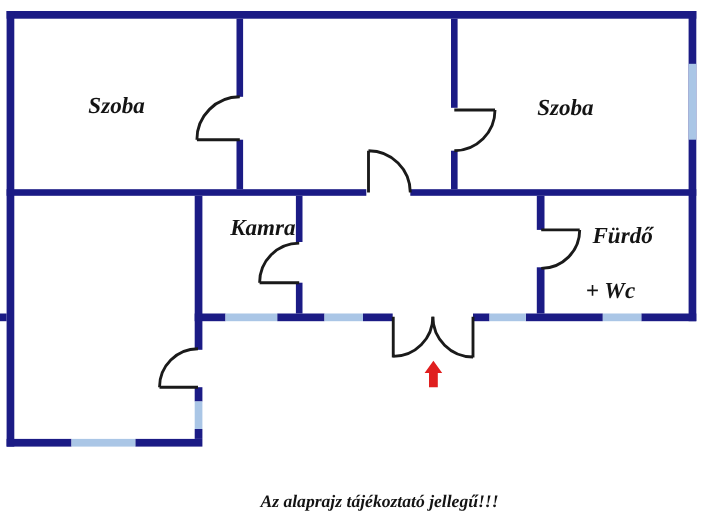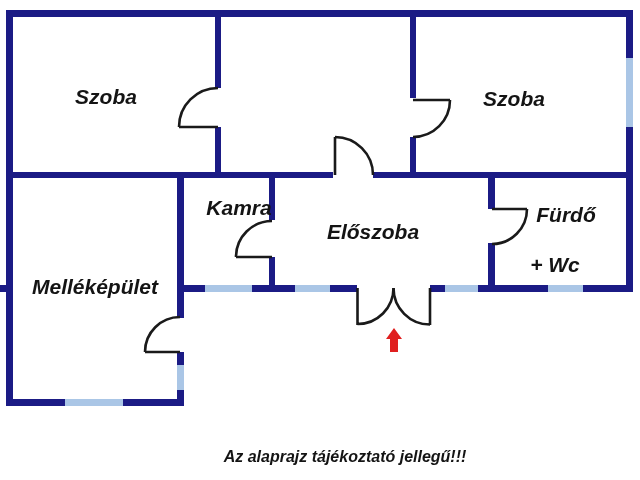--- a/index.html
+++ b/index.html
@@ -1,20 +1,20 @@
 <!DOCTYPE html>
 <html style="--wall: #1b1b85; --window: #aac6e6; --door-line: #1a1a1a; --arrow: #e01f1f; --label: #141414; --background: #ffffff;"><head>
 <meta charset="utf-8">
 <style>
   html, body { margin: 0; padding: 0; background: var(--background, #fff); }
   .stage {
     position: relative;
     width: 640px; height: 480px;
     background: var(--background, #fff);
-    font-family: Liberation Sans, sans-serif;
+    font-family: Liberation Serif, serif;
     overflow: hidden;
   }
   .plan-svg { position: absolute; left: 0; top: 0; }
   .wall { fill: var(--wall, #1b1b85); }
   .win  { fill: var(--window, #aac6e6); }
   .door { stroke: var(--door-line, #1a1a1a); stroke-width: 2.6; fill: none; }
   .arrowhead { fill: var(--arrow, #e01f1f); }
   .room-label, .caption {
     position: absolute;
     transform: translate(-50%, -50%);
@@ -91,19 +91,17 @@
       <path class="door" d="M357.5 288 L357.5 325 M357.5 324 A36 36 0 0 0 393.5 288"></path>
       <path class="door" d="M430 288 L430 325 M430 324.5 A36.5 36.5 0 0 1 393.5 288"></path>
     </g>
 
     <path class="arrowhead" d="M394 328 L402 339 L398 339 L398 352 L390 352 L390 339 L386 339 Z"></path>
   </svg>
 
   <div class="room-label" style="left:106px; top:96px;">Szoba</div>
   <div class="room-label" style="left:514px; top:98px;">Szoba</div>
   <div class="room-label" style="left:227px; top:207px;margin-left:12px;">Kamra</div>
-  <div class="room-label" style="left:373px; top:231px;">Előszoba</div>
   <div class="room-label" style="left:566px; top:214px;">Fürdő</div>
   <div class="room-label" style="left:555px; top:264px;">+ Wc</div>
-  <div class="room-label" style="left:95px;  top:286px;">Melléképület</div>
 
   <div class="caption" style="left:345px; top:457px;">Az alaprajz tájékoztató jellegű!!!</div>
 </div>
 
 </body></html>

